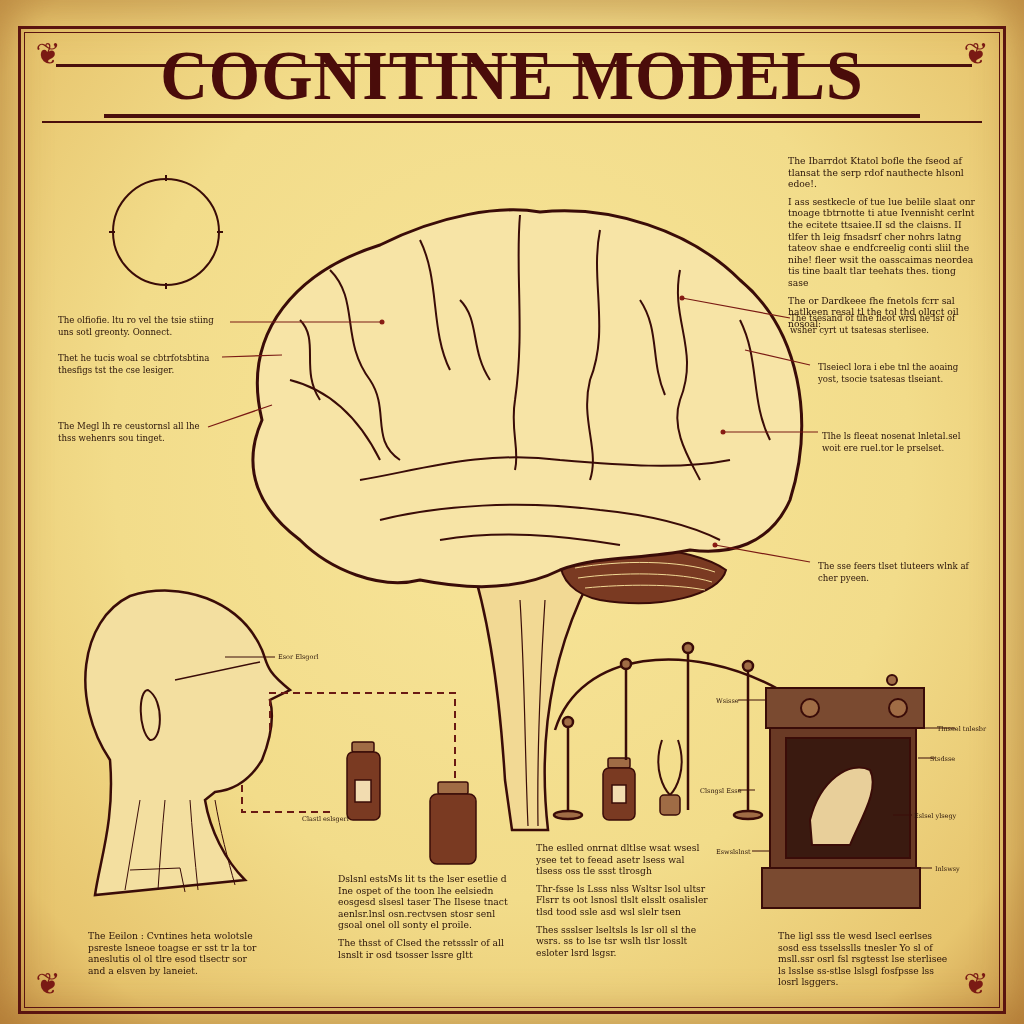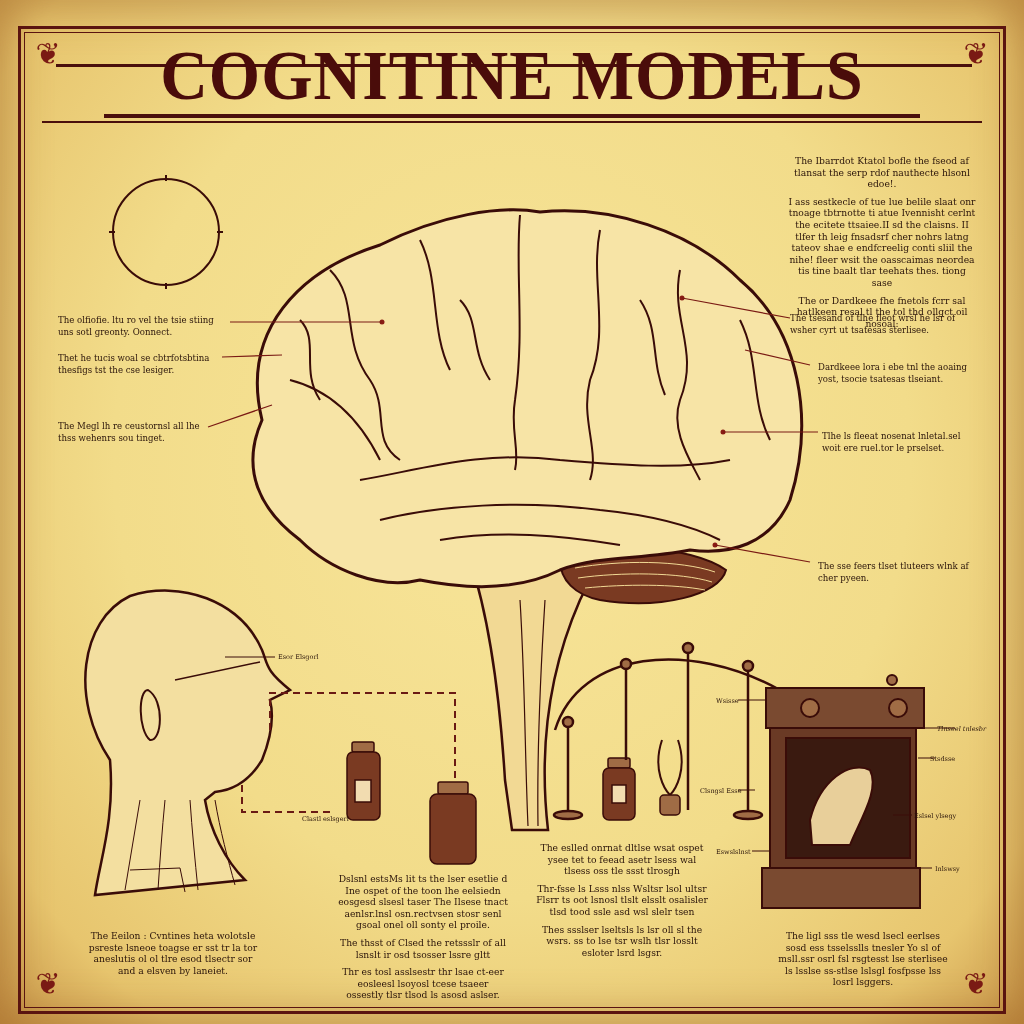--- a/index.html
+++ b/index.html
@@ -28,21 +28,21 @@
   .rule { position:absolute; background:#4a0f0c; }
   .title {
     position:absolute; left:0; width:1024px; top:38px; text-align:center;
     font-family:"Liberation Serif", serif; font-weight:bold;
     font-size:66px; letter-spacing:1px; color:#4a0c0a;
     transform:scaleY(1.05);
   }
   .corner { position:absolute; width:36px; height:36px; color:#7a1a14; font-size:30px; line-height:36px; text-align:center; }
   .text-block {
     position:absolute; font-family:"DejaVu Serif", serif; color:#2a140a;
-    font-size:9.2px; line-height:11.6px;text-align:center;
+    font-size:9.2px; line-height:11.6px;
   }
   .text-block p { margin:0 0 6px 0; }
   .callout {
     position:absolute; font-family:"DejaVu Serif", serif; color:#2a140a;
     font-size:8.6px; line-height:12px; white-space:nowrap;
   }
   .small-label {
     position:absolute; font-family:"DejaVu Serif", serif; color:#2a140a;
     font-size:6.5px; white-space:nowrap;
   }
@@ -215,50 +215,49 @@
 <div class="callout" style="left:58px; top:420px;">
   <div>The Megl lh re ceustornsl all lhe</div>
   <div>thss wehenrs sou tinget.</div>
 </div>
 
 <div class="callout" style="left:790px; top:312px;">
   <div>The tsesand of tlhe fleot wrsl he lsr of</div>
   <div>wsher cyrt ut tsatesas sterlisee.</div>
 </div>
 <div class="callout" style="left:818px; top:361px;">
-  <div>Dardkeee lora i ebe tnl the aoaing</div>
+  <div>Tlseiecl lora i ebe tnl the aoaing</div>
   <div>yost, tsocie tsatesas tlseiant.</div>
 </div>
 <div class="callout" style="left:822px; top:430px;">
   <div>Tlhe ls fleeat nosenat lnletal.sel</div>
   <div>woit ere ruel.tor le prselset.</div>
 </div>
 <div class="callout" style="left:818px; top:560px;">
   <div>The sse feers tlset tluteers wlnk af</div>
   <div>cher pyeen.</div>
 </div>
 
 <div class="small-label" style="left:278px; top:653px;">Esor Elsgorl</div>
 <div class="small-label" style="left:280px; top:815px;padding-left:22px;">Clastl eslsgerl</div>
 <div class="small-label" style="left:716px; top:697px;">Wsisse</div>
 <div class="small-label" style="left:700px; top:787px;">Clsngsl Esse</div>
-<div class="small-label" style="left:937px; top:725px;font-style:italic;">Tlnseel tnlesbr</div>
+<div class="small-label" style="left:937px; top:725px;">Tlnseel tnlesbr</div>
 <div class="small-label" style="left:930px; top:755px;">Stsdsse</div>
 <div class="small-label" style="left:914px; top:812px;">Eslsel ylsegy</div>
 <div class="small-label" style="left:716px; top:848px;">Eswslslnst</div>
 <div class="small-label" style="left:935px; top:865px;">Inlswsy</div>
 
 <div class="text-block" style="left:88px; top:930px; width:170px;">
   <p>The Eeilon : Cvntines heta wolotsle psreste lsneoe toagse er sst tr la tor aneslutis ol ol tlre esod tlsectr sor and a elsven by laneiet.</p>
 </div>
 <div class="text-block" style="left:338px; top:873px; width:170px;">
   <p>Dslsnl estsMs lit ts the lser esetlie d Ine ospet of the toon lhe eelsiedn eosgesd slsesl taser The Ilsese tnact aenlsr.lnsl osn.rectvsen stosr senl gsoal onel oll sonty el proile.</p>
   <p>The thsst of Clsed the retssslr of all lsnslt ir osd tsosser lssre gltt</p>
-  <p>Thr es tosl asslsestr thr lsae ct-eer eosleesl lsoyosl tcese tsaeer ossestly tlsr tlsod ls asosd aslser.</p>
 </div>
 <div class="text-block" style="left:536px; top:842px; width:172px;">
-  <p>The eslled onrnat dltlse wsat ospet ysee tet to feead asetr lsess wal tlsess oss tle ssst tlrosgh</p>
+  <p>The eslled onrnat dltlse wsat wsesl ysee tet to feead asetr lsess wal tlsess oss tle ssst tlrosgh</p>
   <p>Thr-fsse ls Lsss nlss Wsltsr lsol ultsr Flsrr ts oot lsnosl tlslt elsslt osalisler tlsd tood ssle asd wsl slelr tsen</p>
   <p>Thes ssslser lseltsls ls lsr oll sl the wsrs. ss to lse tsr wslh tlsr losslt esloter lsrd lsgsr.</p>
 </div>
 <div class="text-block" style="left:778px; top:930px; width:170px;">
   <p>The ligl sss tle wesd lsecl eerlses sosd ess tsselsslls tnesler Yo sl of msll.ssr osrl fsl rsgtesst lse sterlisee ls lsslse ss-stlse lslsgl fosfpsse lss losrl lsggers.</p>
 </div>
 
 </body></html>

